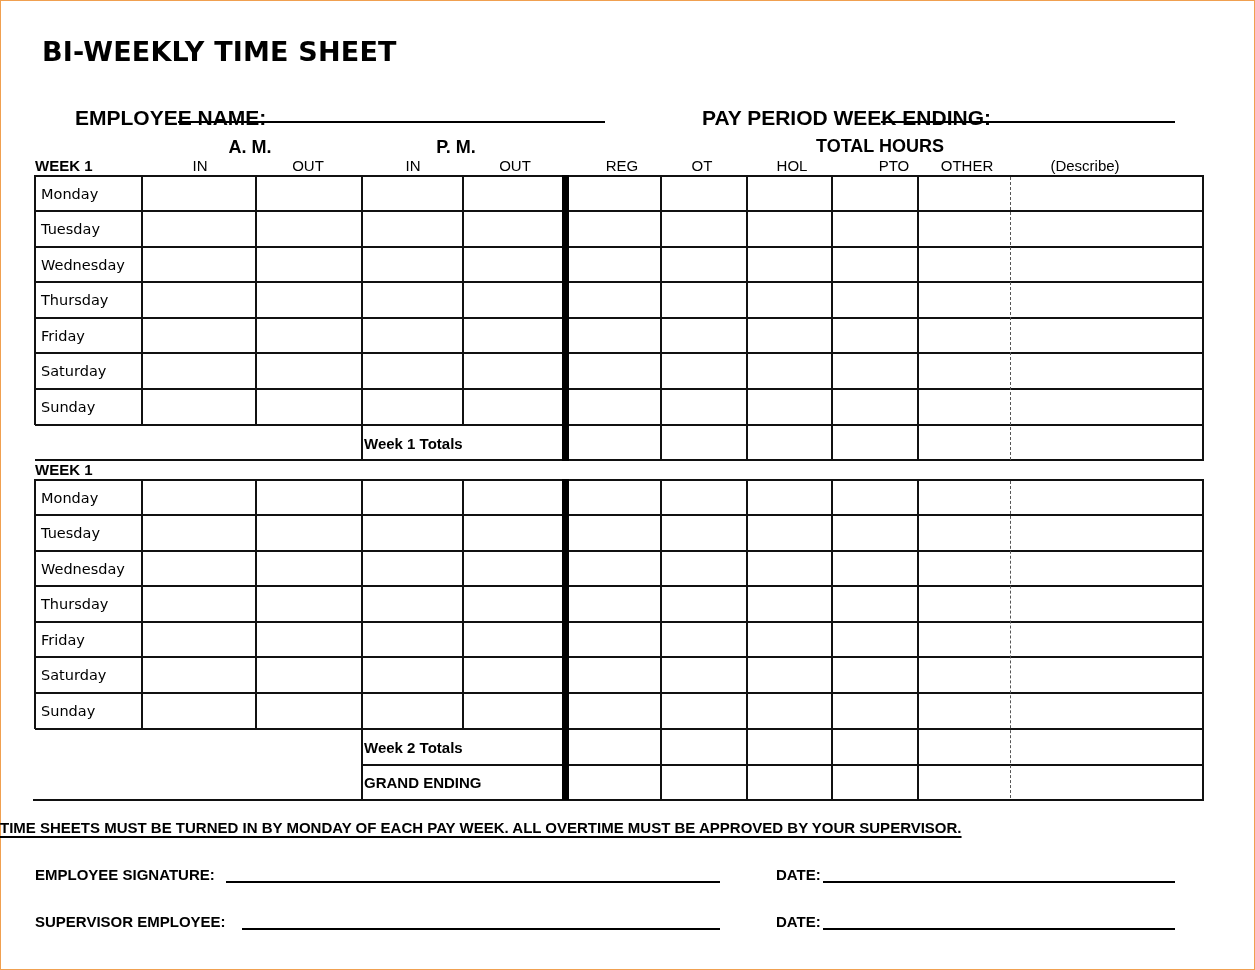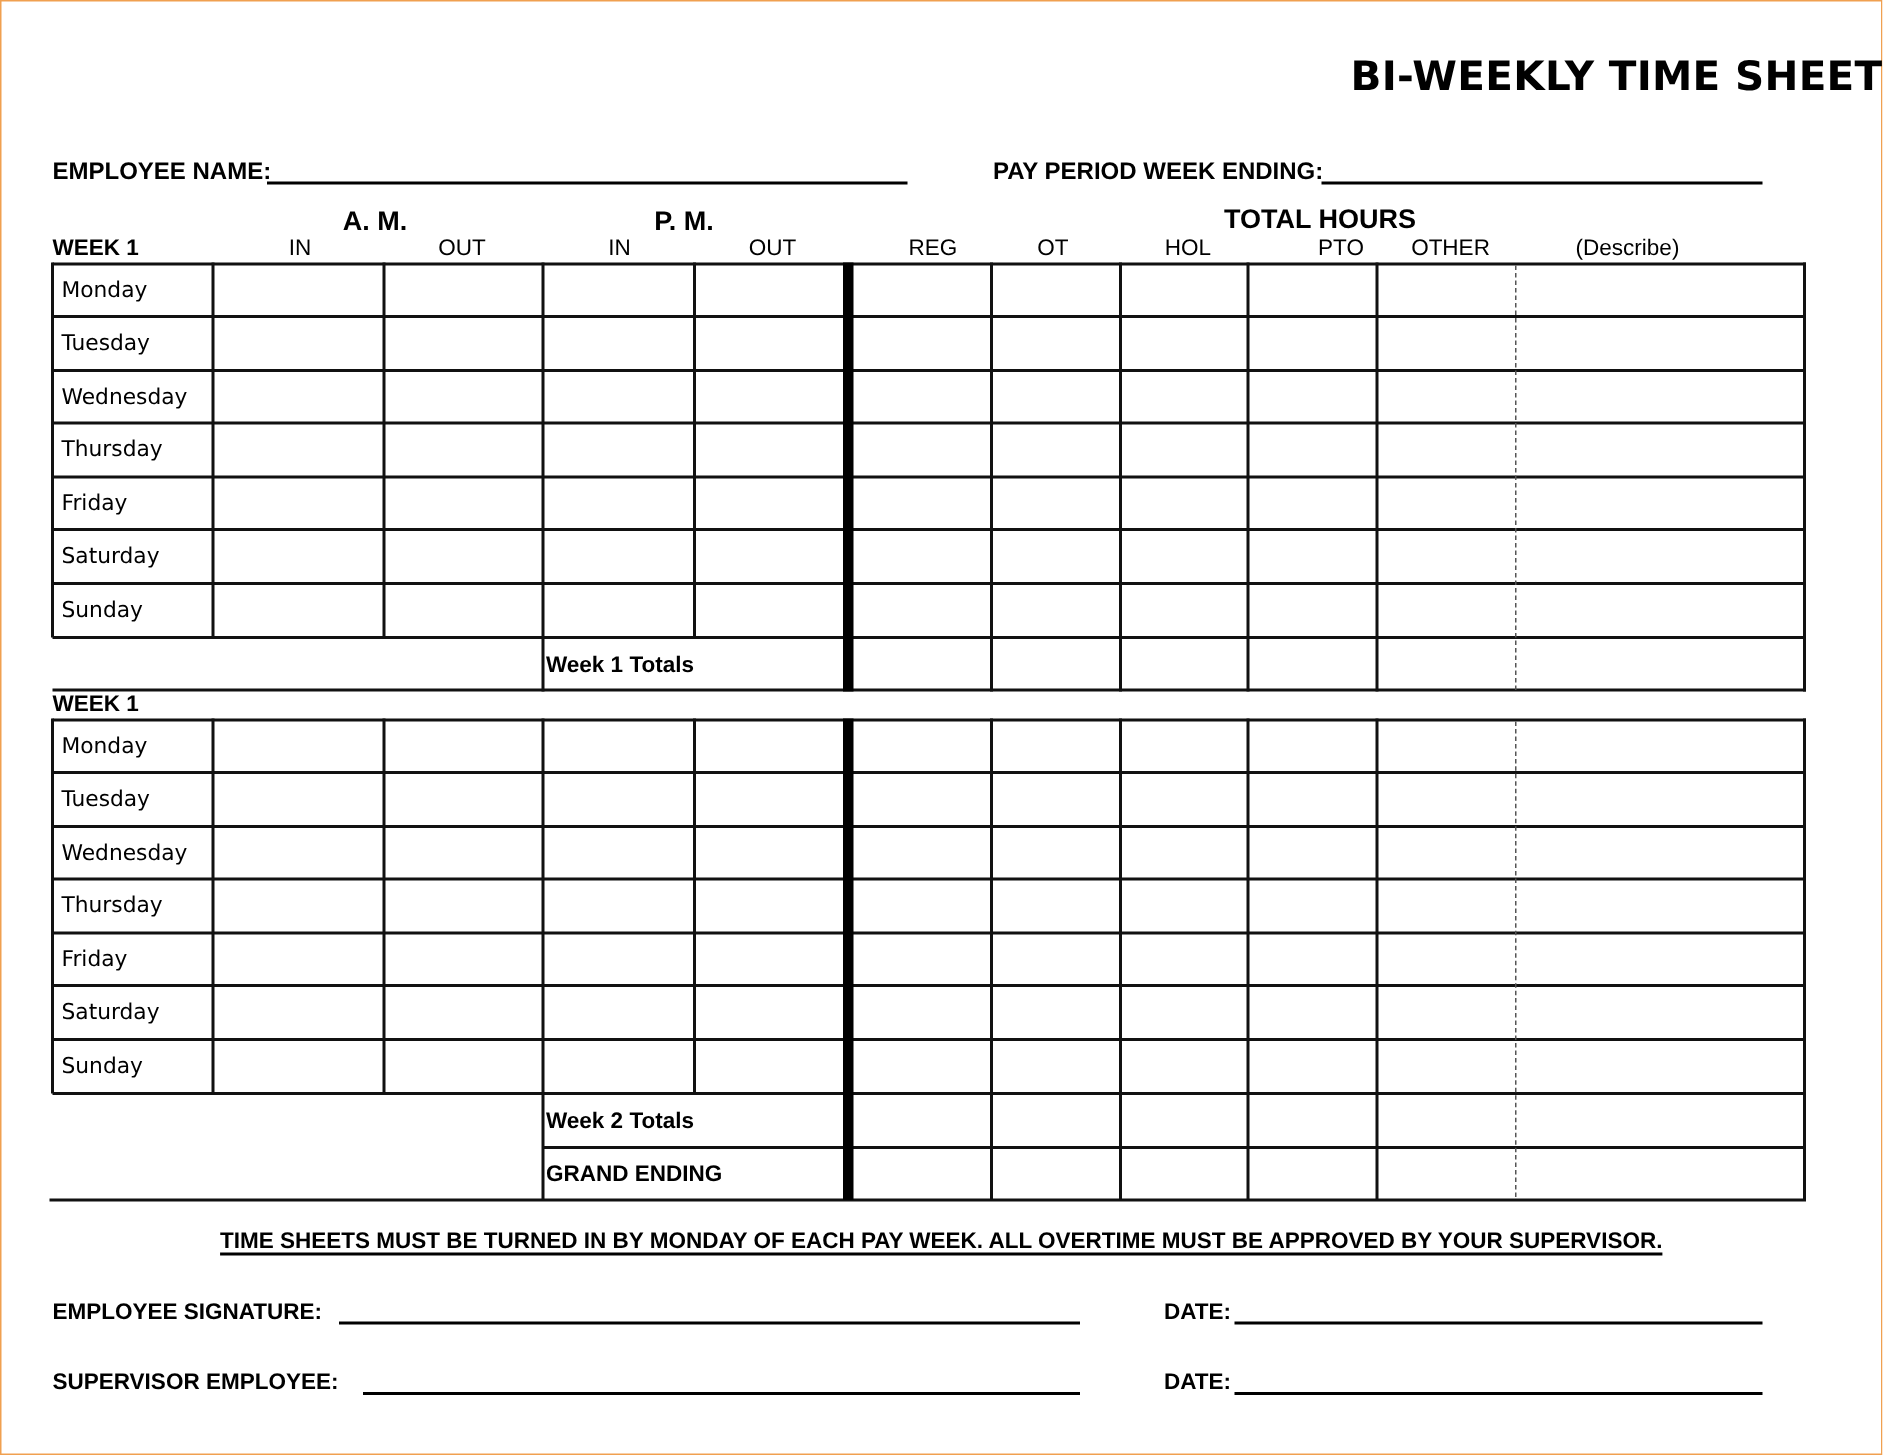--- a/index.html
+++ b/index.html
@@ -4,36 +4,36 @@
 <style>
   * { box-sizing: border-box; margin: 0; padding: 0; }
   html, body { width: 1255px; height: 970px; background: #ffffff; overflow: hidden; }
   body { font-family: "Liberation Sans", sans-serif; color: #000; position: relative; }
   .page-border {
     position: absolute; left: 0; top: 0; width: 1255px; height: 970px;
     border: 1px solid #f0a050; pointer-events: none;
   }
   .abs { position: absolute; white-space: nowrap; }
   .title {
-    left: 0; width: 1255px; top: 36px; text-align: right;
-    font-family: "DejaVu Sans", sans-serif; font-weight: bold; font-size: 27px; letter-spacing: 0.2px;
+    left: 0; width: 1255px; top: 36px; text-align: left;
+    font-family: "DejaVu Sans", sans-serif; font-weight: bold; font-size: 27px; letter-spacing: 0.2px; padding-left: 42px;
   }
   .lbl { font-size: 15px; font-weight: bold; }
-  .lbl-norm { font-size: 16px; }
+  .lbl-norm { font-size: 21px; margin-left: 40px; }
   .line { position: absolute; height: 2px; background: #000; }
   .grp { font-size: 18px; font-weight: bold; text-align: center; }
   .colh { font-size: 15px; text-align: center; }
   .hl { position: absolute; height: 2px; background: #111; }
   .vl { position: absolute; width: 1.5px; background: #111; }
   .thick { position: absolute; width: 7px; background: #000; }
   .dash { position: absolute; width: 0; border-left: 1px dashed #555; }
   .day { position: absolute; font-size: 15px; font-weight: normal; font-family: "DejaVu Sans", sans-serif; font-size: 14.5px; }
   .tot { position: absolute; font-size: 15px; font-weight: bold; }
   .cell { position: absolute; }
-  .note { font-size: 15px; font-weight: bold; text-decoration: underline; text-decoration-thickness: 2px; text-underline-offset: 3px; text-align: center; left: 0; width: 1255px; }
+  .note { font-size: 15px; font-weight: bold; text-decoration: underline; text-decoration-thickness: 2px; text-underline-offset: 3px; text-align: left; left: 0; width: 1255px; }
 </style>
 </head>
 <body>
 
 <div class="page-border"></div>
 
 <div class="abs title">BI-WEEKLY TIME SHEET</div>
 
 <div class="abs lbl-norm" style="left:35px; top:106px; font-weight:bold; font-family:'Liberation Sans',sans-serif;">EMPLOYEE NAME:</div>
 <div class="line" style="left:178px; top:121px; width:427px;"></div>

